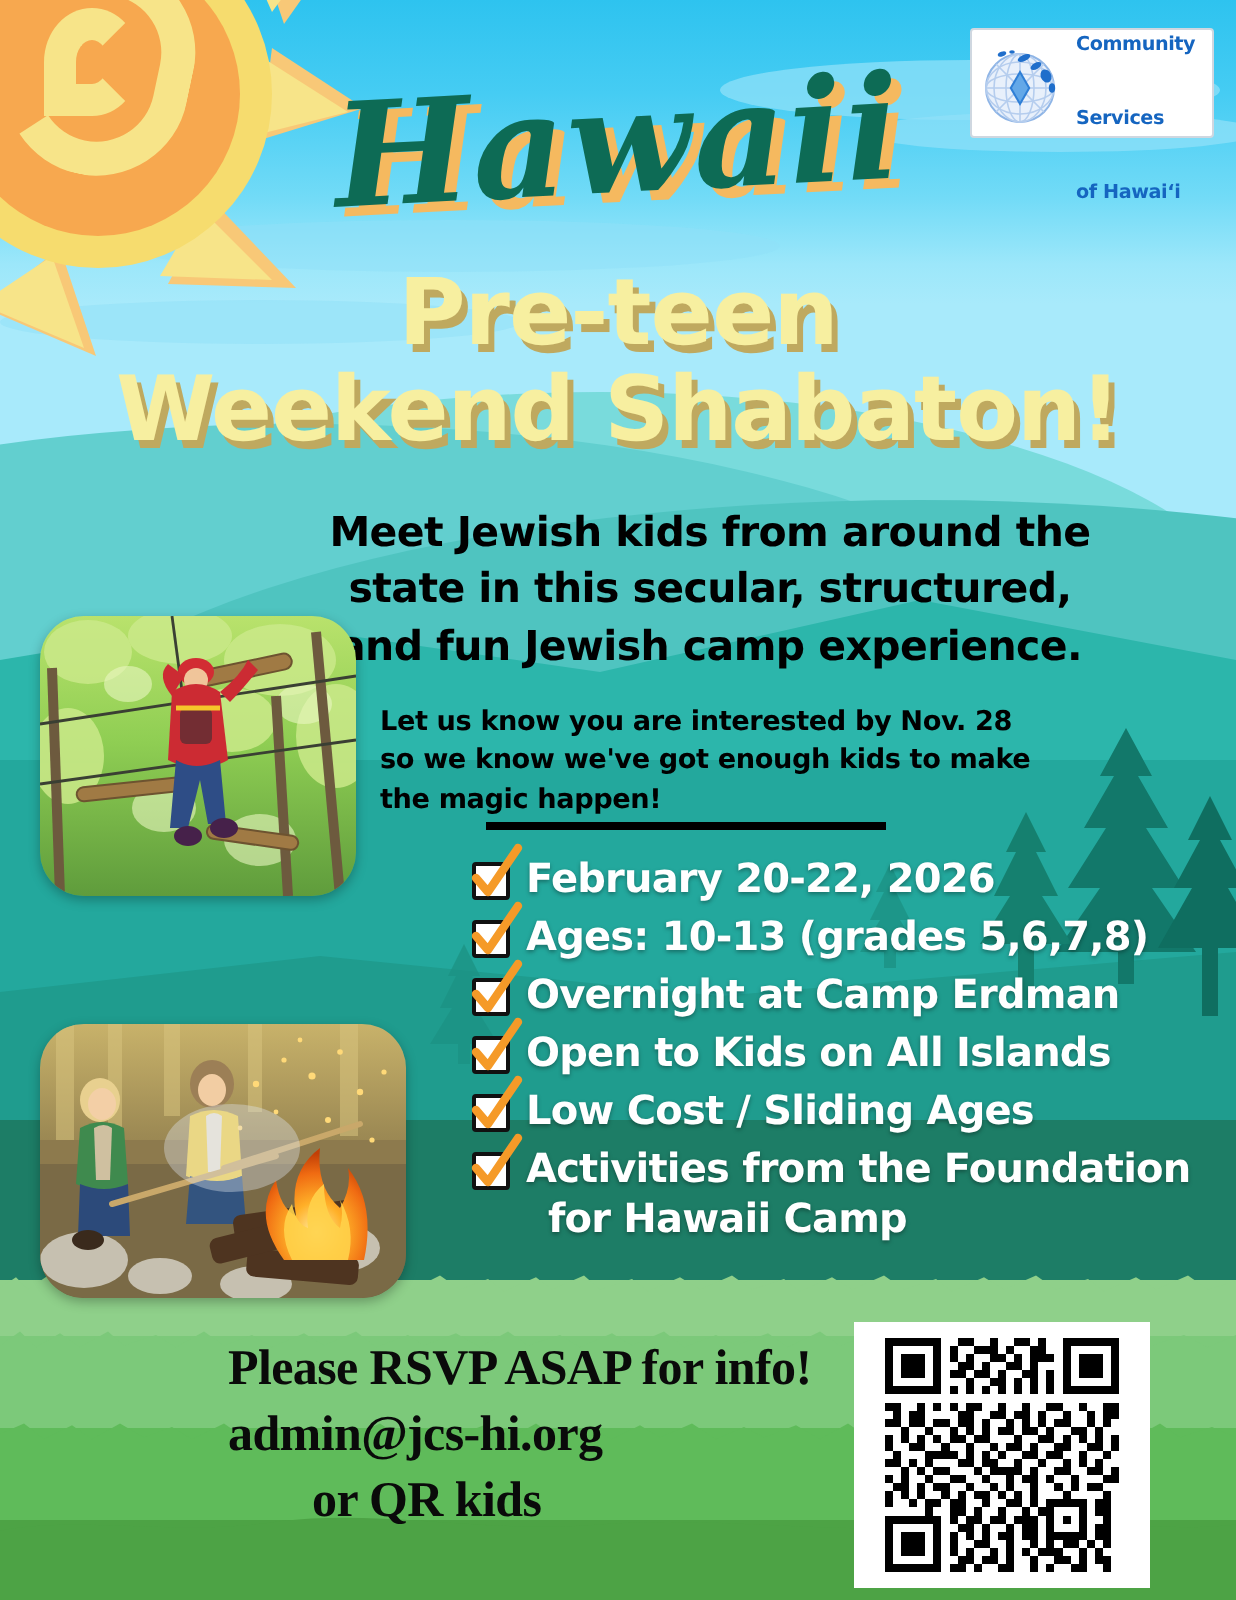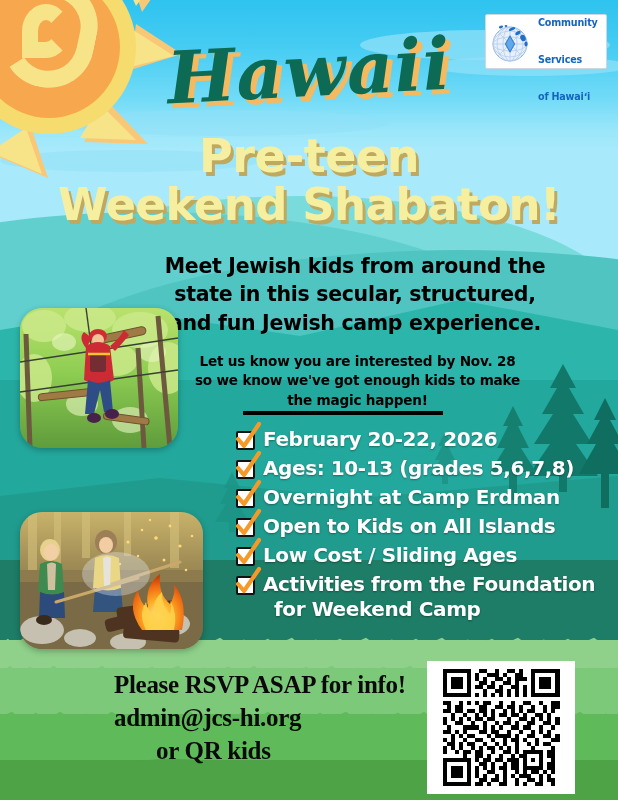--- a/index.html
+++ b/index.html
@@ -93,21 +93,21 @@
   }
   #title-line2{ font-size:45px; }
 
   
   #lede{
     position:absolute; left:150px; top:252px; width:410px; text-align:center;
     font-family:"DejaVu Sans", sans-serif; font-weight:bold;
     color:#000; font-size:20.5px; line-height:1.38; letter-spacing:-.3px;
   }
   #subnote{
-    position:absolute; left:190px; top:352px; width:335px; text-align:center;
+    position:absolute; left:190px; top:352px; width:335px; text-align:left;
     font-family:"DejaVu Sans", sans-serif; font-weight:bold;
     color:#000; font-size:13.6px; line-height:1.42; letter-spacing:-.2px;
   }
   #divider{
     position:absolute; left:243px; top:411px; width:200px; height:4px; background:#000;
   }
 
   
   .photo{
     position:absolute; border-radius:22px; overflow:hidden;
@@ -456,21 +456,21 @@
     </div>
 
     <div class="check-row">
       <span class="checkbox">
         <svg viewBox="0 0 26 28">
             <path d="M3 16 L9 23 L24 1" stroke="#f59a28" stroke-width="4.2" fill="none" stroke-linecap="round" stroke-linejoin="round"></path>
           </svg>
       </span>
       <span class="check-label">
         <span>Activities from the Foundation</span>
-        <span class="cont">for Weekend Camp</span>
+        <span class="cont">for Hawaii Camp</span>
       </span>
     </div>
 
   </div>
 
   <div id="rsvp">
     <div class="l1">Please RSVP ASAP for info!</div>
     <div class="l2">admin@jcs-hi.org</div>
     <div class="l3">or QR kids</div>
   </div>

